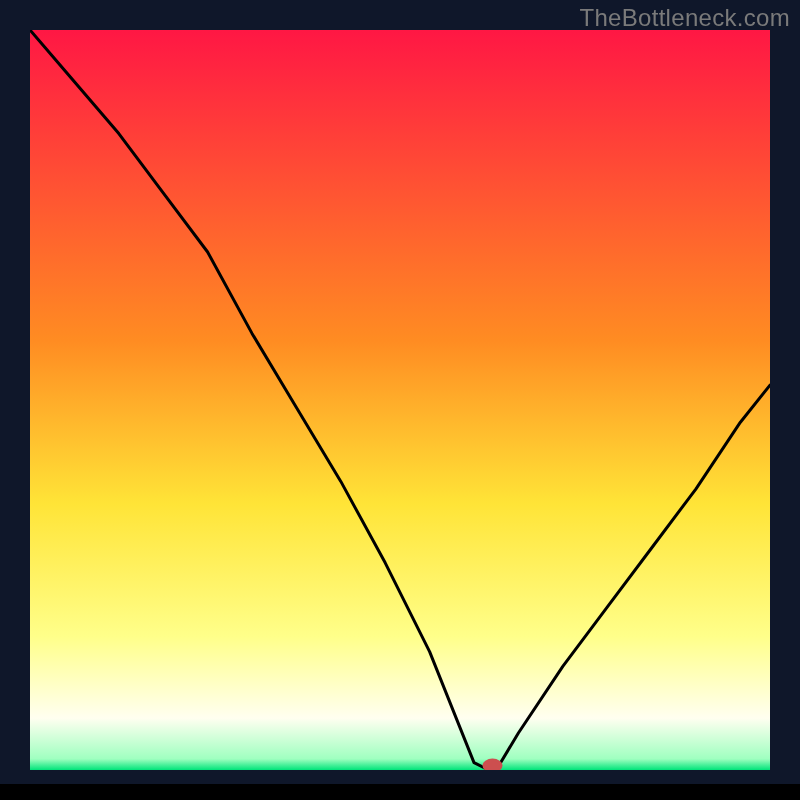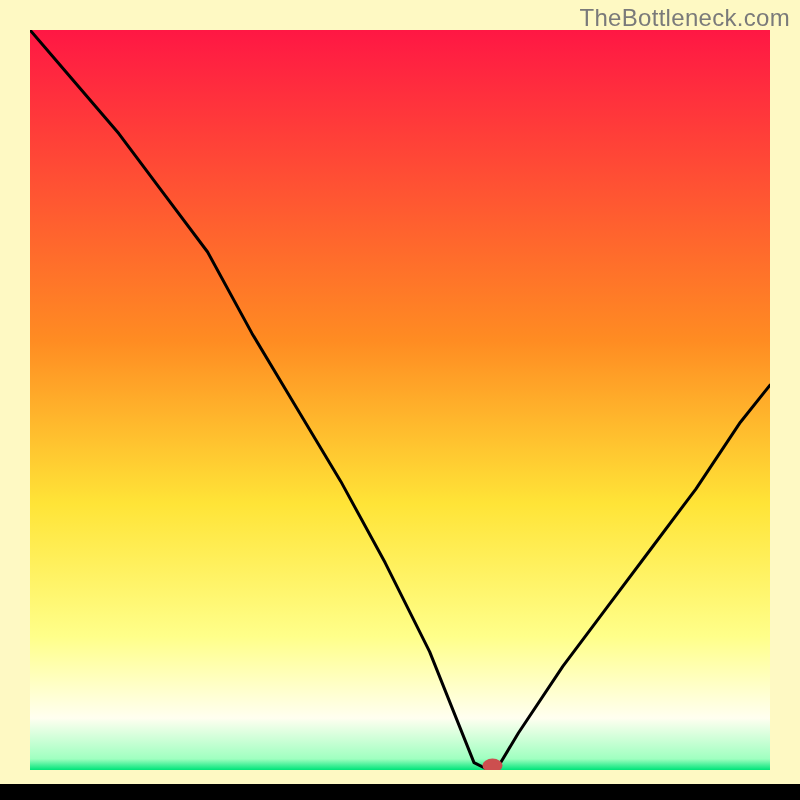--- a/index.html
+++ b/index.html
@@ -8,21 +8,21 @@
     width: 800px;
     height: 800px;
     background: #000;
     overflow: hidden;
     font-family: Arial, Helvetica, sans-serif;
   }
   .frame {
     position: relative;
     width: 800px;
     height: 784px;
-    background: #fef9c3;
+    background: #0f172a;
   }
   .watermark {
     position: absolute;
     top: 4px;
     right: 10px;
     color: #7a7a7a;
     font-size: 24px;
     font-weight: 500;
     letter-spacing: 0.3px;
     z-index: 10;

